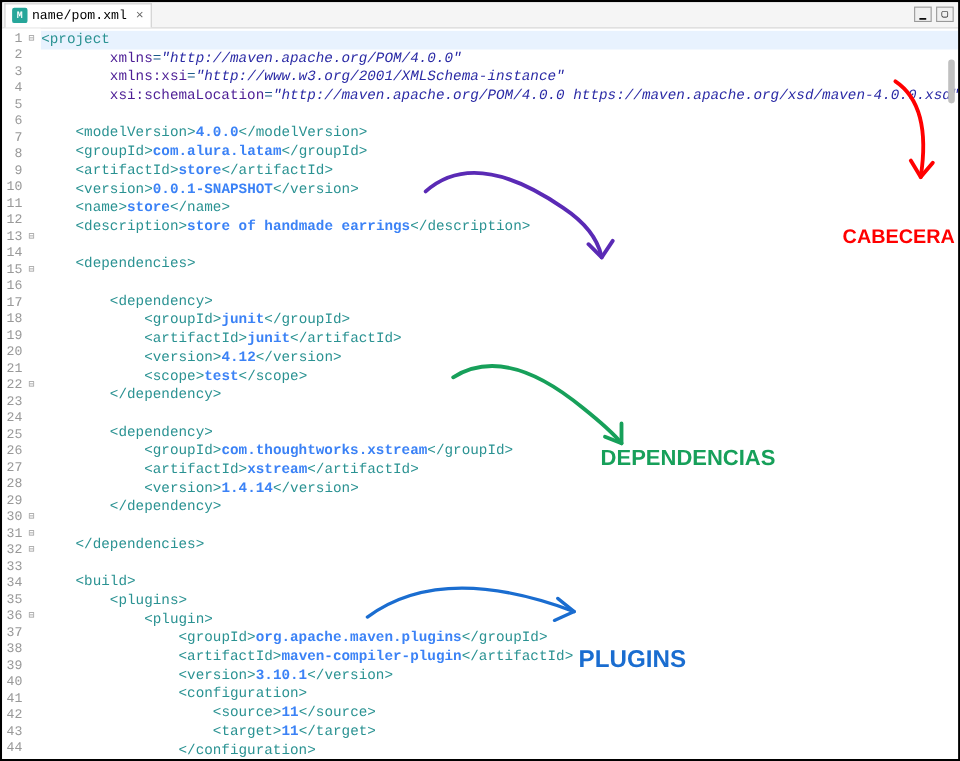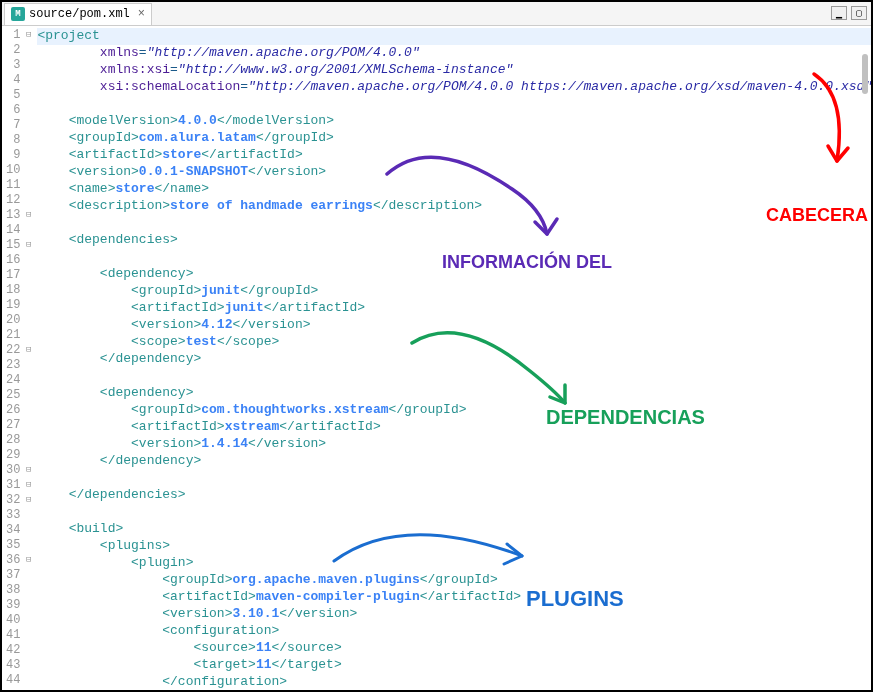--- a/index.html
+++ b/index.html
@@ -147,21 +147,21 @@
       background: #c0c0c0;
       border-radius: 3px;
     }
   </style>
 </head>
 <body>
 
 <div class="tab-bar">
   <div class="tab">
     <span class="tab-icon">M</span>
-    <span>source/pom.xml</span>
+    <span>name/pom.xml</span>
     <span class="tab-close">×</span>
   </div>
   <div class="window-controls">
     <div class="wc-btn">▁</div>
     <div class="wc-btn">▢</div>
   </div>
 </div>
 
 <div class="editor">
   <div class="gutter" id="gutter"><div class="gutter-line"><span>1</span><span class="fold">⊟</span></div><div class="gutter-line"><span>2</span><span class="fold"></span></div><div class="gutter-line"><span>3</span><span class="fold"></span></div><div class="gutter-line"><span>4</span><span class="fold"></span></div><div class="gutter-line"><span>5</span><span class="fold"></span></div><div class="gutter-line"><span>6</span><span class="fold"></span></div><div class="gutter-line"><span>7</span><span class="fold"></span></div><div class="gutter-line"><span>8</span><span class="fold"></span></div><div class="gutter-line"><span>9</span><span class="fold"></span></div><div class="gutter-line"><span>10</span><span class="fold"></span></div><div class="gutter-line"><span>11</span><span class="fold"></span></div><div class="gutter-line"><span>12</span><span class="fold"></span></div><div class="gutter-line"><span>13</span><span class="fold">⊟</span></div><div class="gutter-line"><span>14</span><span class="fold"></span></div><div class="gutter-line"><span>15</span><span class="fold">⊟</span></div><div class="gutter-line"><span>16</span><span class="fold"></span></div><div class="gutter-line"><span>17</span><span class="fold"></span></div><div class="gutter-line"><span>18</span><span class="fold"></span></div><div class="gutter-line"><span>19</span><span class="fold"></span></div><div class="gutter-line"><span>20</span><span class="fold"></span></div><div class="gutter-line"><span>21</span><span class="fold"></span></div><div class="gutter-line"><span>22</span><span class="fold">⊟</span></div><div class="gutter-line"><span>23</span><span class="fold"></span></div><div class="gutter-line"><span>24</span><span class="fold"></span></div><div class="gutter-line"><span>25</span><span class="fold"></span></div><div class="gutter-line"><span>26</span><span class="fold"></span></div><div class="gutter-line"><span>27</span><span class="fold"></span></div><div class="gutter-line"><span>28</span><span class="fold"></span></div><div class="gutter-line"><span>29</span><span class="fold"></span></div><div class="gutter-line"><span>30</span><span class="fold">⊟</span></div><div class="gutter-line"><span>31</span><span class="fold">⊟</span></div><div class="gutter-line"><span>32</span><span class="fold">⊟</span></div><div class="gutter-line"><span>33</span><span class="fold"></span></div><div class="gutter-line"><span>34</span><span class="fold"></span></div><div class="gutter-line"><span>35</span><span class="fold"></span></div><div class="gutter-line"><span>36</span><span class="fold">⊟</span></div><div class="gutter-line"><span>37</span><span class="fold"></span></div><div class="gutter-line"><span>38</span><span class="fold"></span></div><div class="gutter-line"><span>39</span><span class="fold"></span></div><div class="gutter-line"><span>40</span><span class="fold"></span></div><div class="gutter-line"><span>41</span><span class="fold"></span></div><div class="gutter-line"><span>42</span><span class="fold"></span></div><div class="gutter-line"><span>43</span><span class="fold"></span></div><div class="gutter-line"><span>44</span><span class="fold"></span></div></div>
@@ -174,21 +174,20 @@
       <path d="M 12 8 Q 45 30 35 95" stroke="#ff0000" stroke-width="3.5" fill="none" stroke-linecap="round"></path>
       <path d="M 35 95 L 26 80 M 35 95 L 46 82" stroke="#ff0000" stroke-width="3.5" fill="none" stroke-linecap="round"></path>
     </svg>
     <div class="anno-label" style="color:#ff0000;left:764px;top:179px">CABECERA</div>
 
     <svg style="position:absolute;left:370px;top:118px" width="200" height="110">
       <path d="M 15 30 Q 60 -10 140 45 Q 170 65 175 90" stroke="#5a2ab5" stroke-width="3.5" fill="none" stroke-linecap="round"></path>
       <path d="M 175 90 L 163 78 M 175 90 L 185 75" stroke="#5a2ab5" stroke-width="3.5" fill="none" stroke-linecap="round"></path>
     </svg>
     <div class="anno-label" style="color:#5a2ab5;left:440px;top:226px">
-      <div>INFORMACIÓN DEL</div>
     </div>
 
     <svg style="position:absolute;left:398px;top:295px" width="200" height="100">
       <path d="M 12 22 Q 60 -8 130 50 Q 155 70 165 82" stroke="#17a05a" stroke-width="3.5" fill="none" stroke-linecap="round"></path>
       <path d="M 165 82 L 150 76 M 165 82 L 165 64" stroke="#17a05a" stroke-width="3.5" fill="none" stroke-linecap="round"></path>
     </svg>
     <div class="anno-label" style="color:#17a05a;left:544px;top:380px;font-size:20px">DEPENDENCIAS</div>
 
     <svg style="position:absolute;left:320px;top:490px" width="230" height="80">
       <path d="M 12 45 Q 80 -5 200 40" stroke="#1a6dd0" stroke-width="3" fill="none" stroke-linecap="round"></path>

